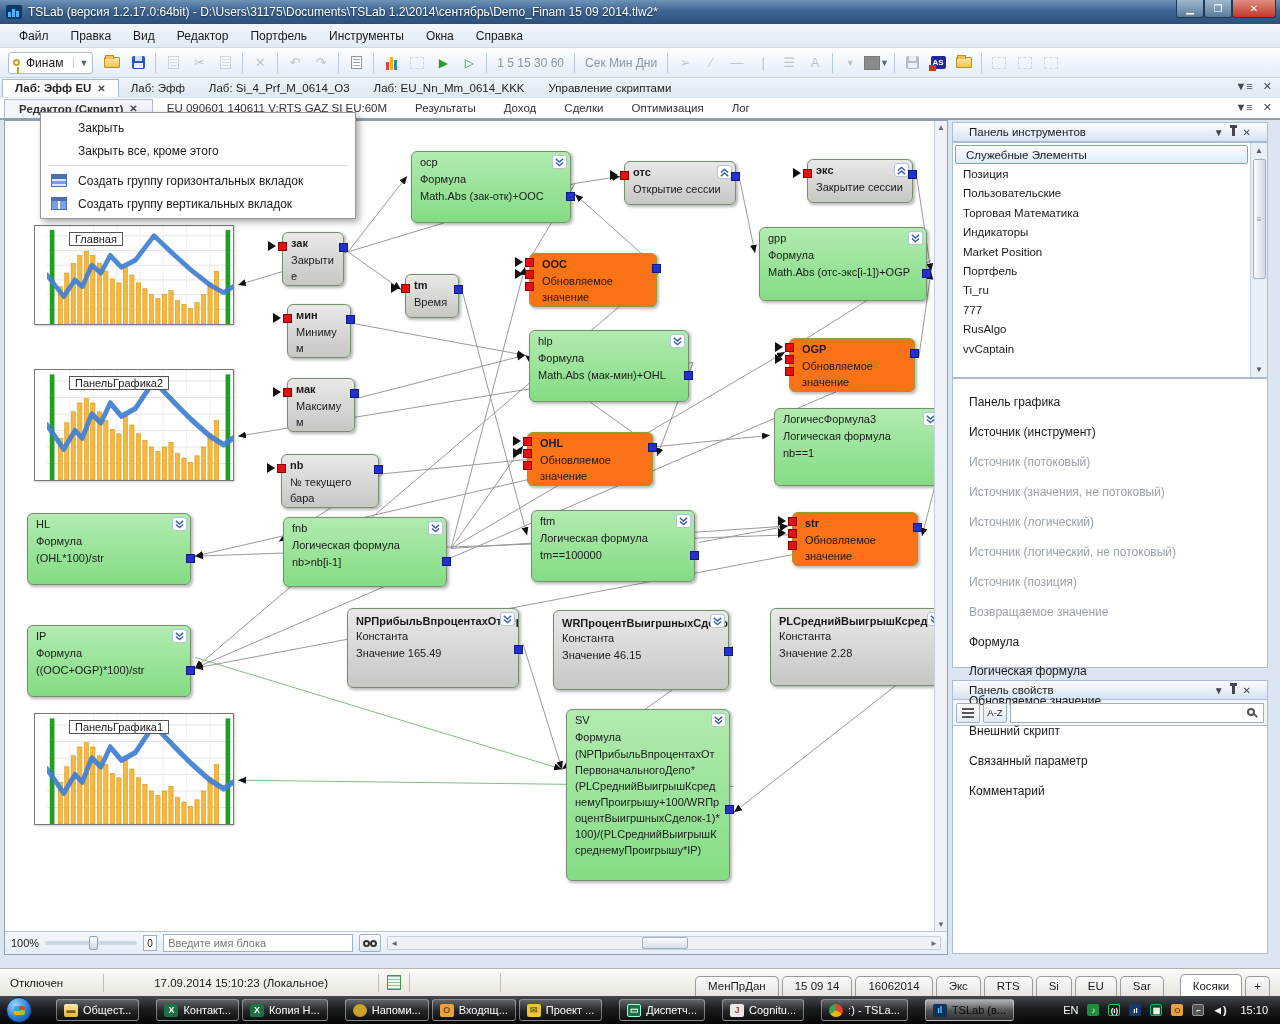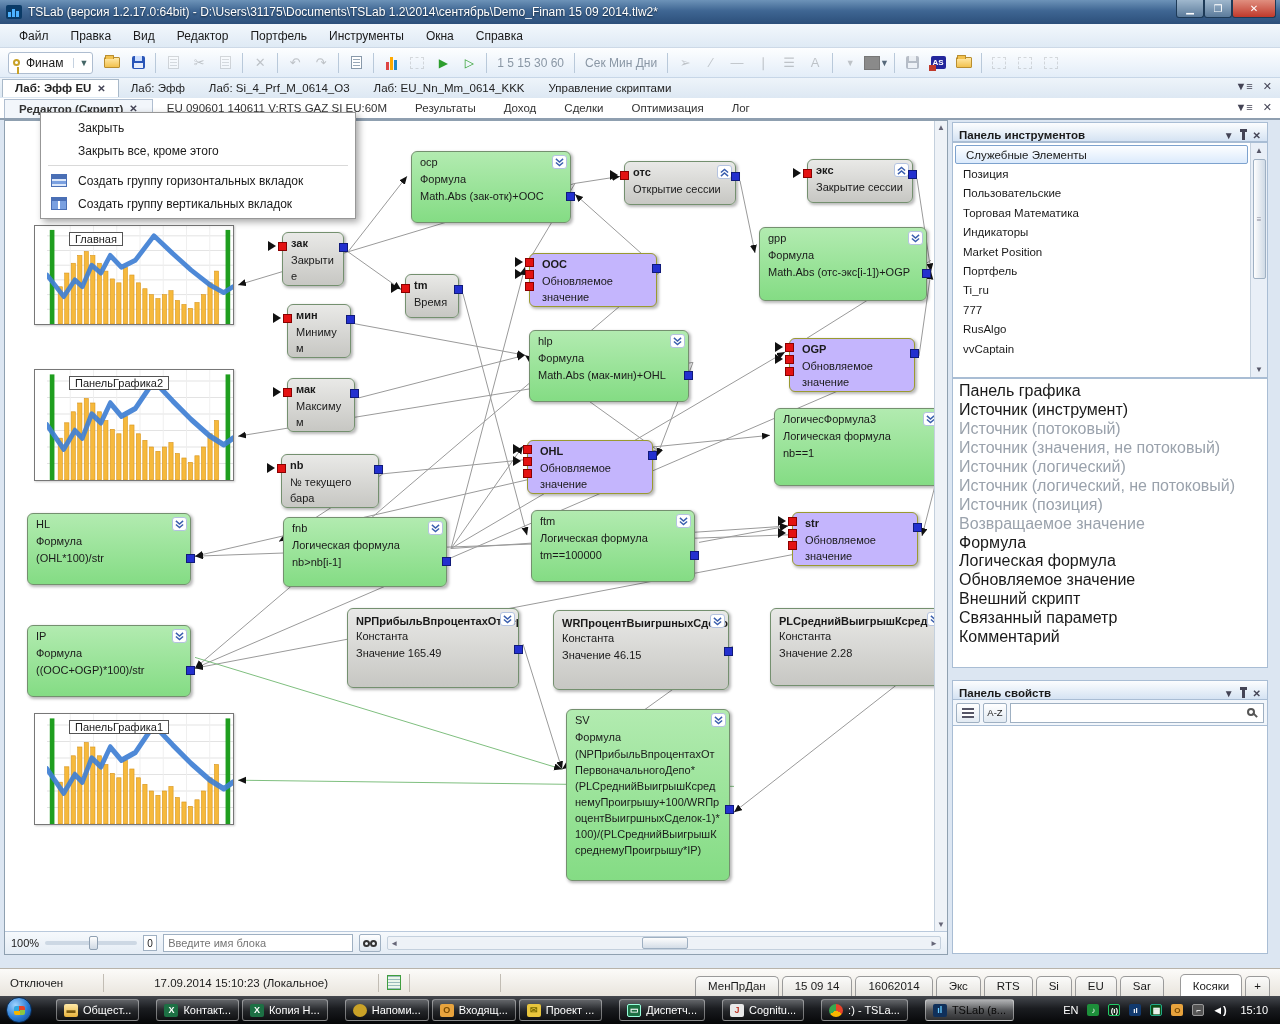--- a/index.html
+++ b/index.html
@@ -75,21 +75,21 @@
 
   
   .canvas { position:absolute; left:4px; top:120px; width:944px; height:835px;
     background:#fff; border:1px solid #8fa0b0; overflow:hidden; }
   #edges { position:absolute; left:0; top:0; pointer-events:none; }
 
   .block { position:absolute; border:1px solid #74906f; border-radius:6px;
     box-shadow:1.5px 1.5px 3px rgba(0,0,0,.28); font-size:11px; line-height:1.45; }
   .block.formula { background:linear-gradient(#b2ebb0,#84dc84); }
   .block.source, .block.const { background:linear-gradient(#e9e9e7,#c7c7c3); }
-  .block.update  { background:#c4b5fd; border-color:#9a9a30; }
+  .block.update  { background:#f97316; border-color:#9a9a30; }
   .b-title { padding:3px 22px 0 8px; white-space:nowrap; overflow:hidden; }
   .const .b-title, .source .b-title, .update .b-title { font-weight:bold; }
   .const .b-title { white-space:normal; line-height:1.3; padding-top:5px; }
   .b-line { padding:1px 8px 0; overflow-wrap:anywhere; }
   .update .b-line, .update .b-title { padding-left:12px; }
   .chev { position:absolute; top:3px; right:3px; width:15px; height:14px; background:#fff;
     border:1px solid #b4c3e0; border-radius:3px; display:flex; align-items:center; justify-content:center; }
   .sq { position:absolute; width:9px; height:9px; }
   .sq.red { background:#e31212; border:1px solid #8a0000; left:-5px; }
   .sq.blue { background:#2330cf; border:1px solid #101a7a; right:-5px; }
@@ -120,37 +120,37 @@
     background:linear-gradient(#fdfdfd,#d4dde7); border:1px solid #9fb0c2; border-radius:2px; }
   .scroll-arrow { font-size:8px; color:#667; }
   .vscroll { position:absolute; right:0; top:0; width:13px; height:calc(100% - 23px);
     background:#eef2f7; border-left:1px solid #c4d0dd; display:flex; flex-direction:column;
     justify-content:space-between; align-items:center; padding:2px 0; }
 
   
   .rightpanel { position:absolute; left:952px; top:122px; width:316px; height:835px; }
   .rp-box { border:1px solid #a9bdd4; background:#fff; }
   .rp-header { height:20px; background:linear-gradient(#fcfdfe,#d5e3f3); border:1px solid #a9bdd4;
-    display:flex; align-items:flex-end; padding:0 6px; font-size:11.5px;font-weight:bold; }
+    display:flex; align-items:center; padding:0 16px; font-size:11.5px; }
   .rp-header .hdr-icons { margin-left:auto; display:flex; gap:8px; color:#445; font-size:10px; align-items:center; }
   .pin-icon { display:inline-block; width:3px; height:8px; background:#445; position:relative; }
   .pin-icon::before { content:""; position:absolute; top:-3px; left:-2px; width:7px; height:3px; background:#445; }
   .list1 { position:relative; height:236px; overflow:hidden; }
   .list1 .items { position:absolute; left:0; top:2px; right:17px; }
   .litem { height:19.4px; display:flex; align-items:center; padding-left:10px; font-size:11.5px; }
   .litem.selected { border:1px solid #7da2ce; background:linear-gradient(#fdfeff,#dbeafc);
     border-radius:2px; margin:0 2px; }
   .vscroll2 { position:absolute; right:0; top:0; width:17px; height:100%; background:#e9eff7;
     border-left:1px solid #c4d0dd; display:flex; flex-direction:column; align-items:center; }
   .vs-btn { width:15px; height:15px; font-size:8px; color:#556; display:flex; align-items:center; justify-content:center; }
   .vs-thumb { width:13px; flex:0 0 120px; background:linear-gradient(90deg,#fdfdfd,#cfdae6);
     border:1px solid #9fb0c2; border-radius:2px; margin:1px 0; display:flex; align-items:center; justify-content:center;
     color:#889; font-size:8px; }
   .list2 { padding:3px 0; }
-  .litem2 { height:18.9px; display:flex; align-items:center; padding-left:6px; font-size:16px; }
+  .litem2 { height:18.9px; display:flex; align-items:center; padding-left:16px; font-size:12px;margin-top:11px; }
   .litem2.dim { color:#9aa2ac; }
   .props-toolbar { height:26px; background:#f2f6fb; border:1px solid #a9bdd4; border-top:none;
     display:flex; align-items:center; gap:3px; padding:0 3px; }
   .pt-btn { width:24px; height:20px; border:1px solid #9fb0c2; border-radius:2px;
     background:linear-gradient(#fff,#e2eaf2); font-size:9.5px; display:flex; align-items:center; justify-content:center; }
   .cat-icon { width:12px; height:10px; background:repeating-linear-gradient(#556 0 2px,#fff 2px 4px); }
   .props-search { flex:1; height:20px; background:#fff; border:1px solid #9fb0c2; position:relative; }
   .mag { position:absolute; right:8px; top:4px; width:8px; height:8px; border:2px solid #555; border-radius:50%; }
   .mag::after { content:""; position:absolute; width:6px; height:2px; background:#555;
     transform:rotate(45deg); right:-5px; bottom:-2px; }
@@ -668,21 +668,21 @@
           <div class="chev">
             <svg width="9" height="9" viewBox="0 0 10 10">
               <g stroke="#3a5fae" stroke-width="1.6" fill="none" transform="">
                 <path d="M1,1 L5,4.5 L9,1"></path>
                 <path d="M1,5 L5,8.5 L9,5"></path>
               </g>
             </svg>
           </div>
           <div class="sq blue" style="top: 40px;"></div>
         </div>
-        <div class="block update" style="left: 522px; top: 319px; width: 126px; min-height: 40px;">
+        <div class="block update" style="left: 522px; top: 311px; width: 126px; min-height: 40px;">
           <div class="b-title">OHL</div>
           <div class="b-line">Обновляемое значение</div>
           <div class="sq red" style="top: 4px;"></div>
           <div class="arrowL" style="top: 3px;"></div>
           <div class="sq red" style="top: 16px;"></div>
           <div class="arrowL" style="top: 15px;"></div>
           <div class="sq red" style="top: 28px;"></div>
           <div class="sq blue" style="top: 10px;"></div>
         </div>
         <div class="block update" style="left: 784px; top: 217px; width: 126px; min-height: 40px;">

